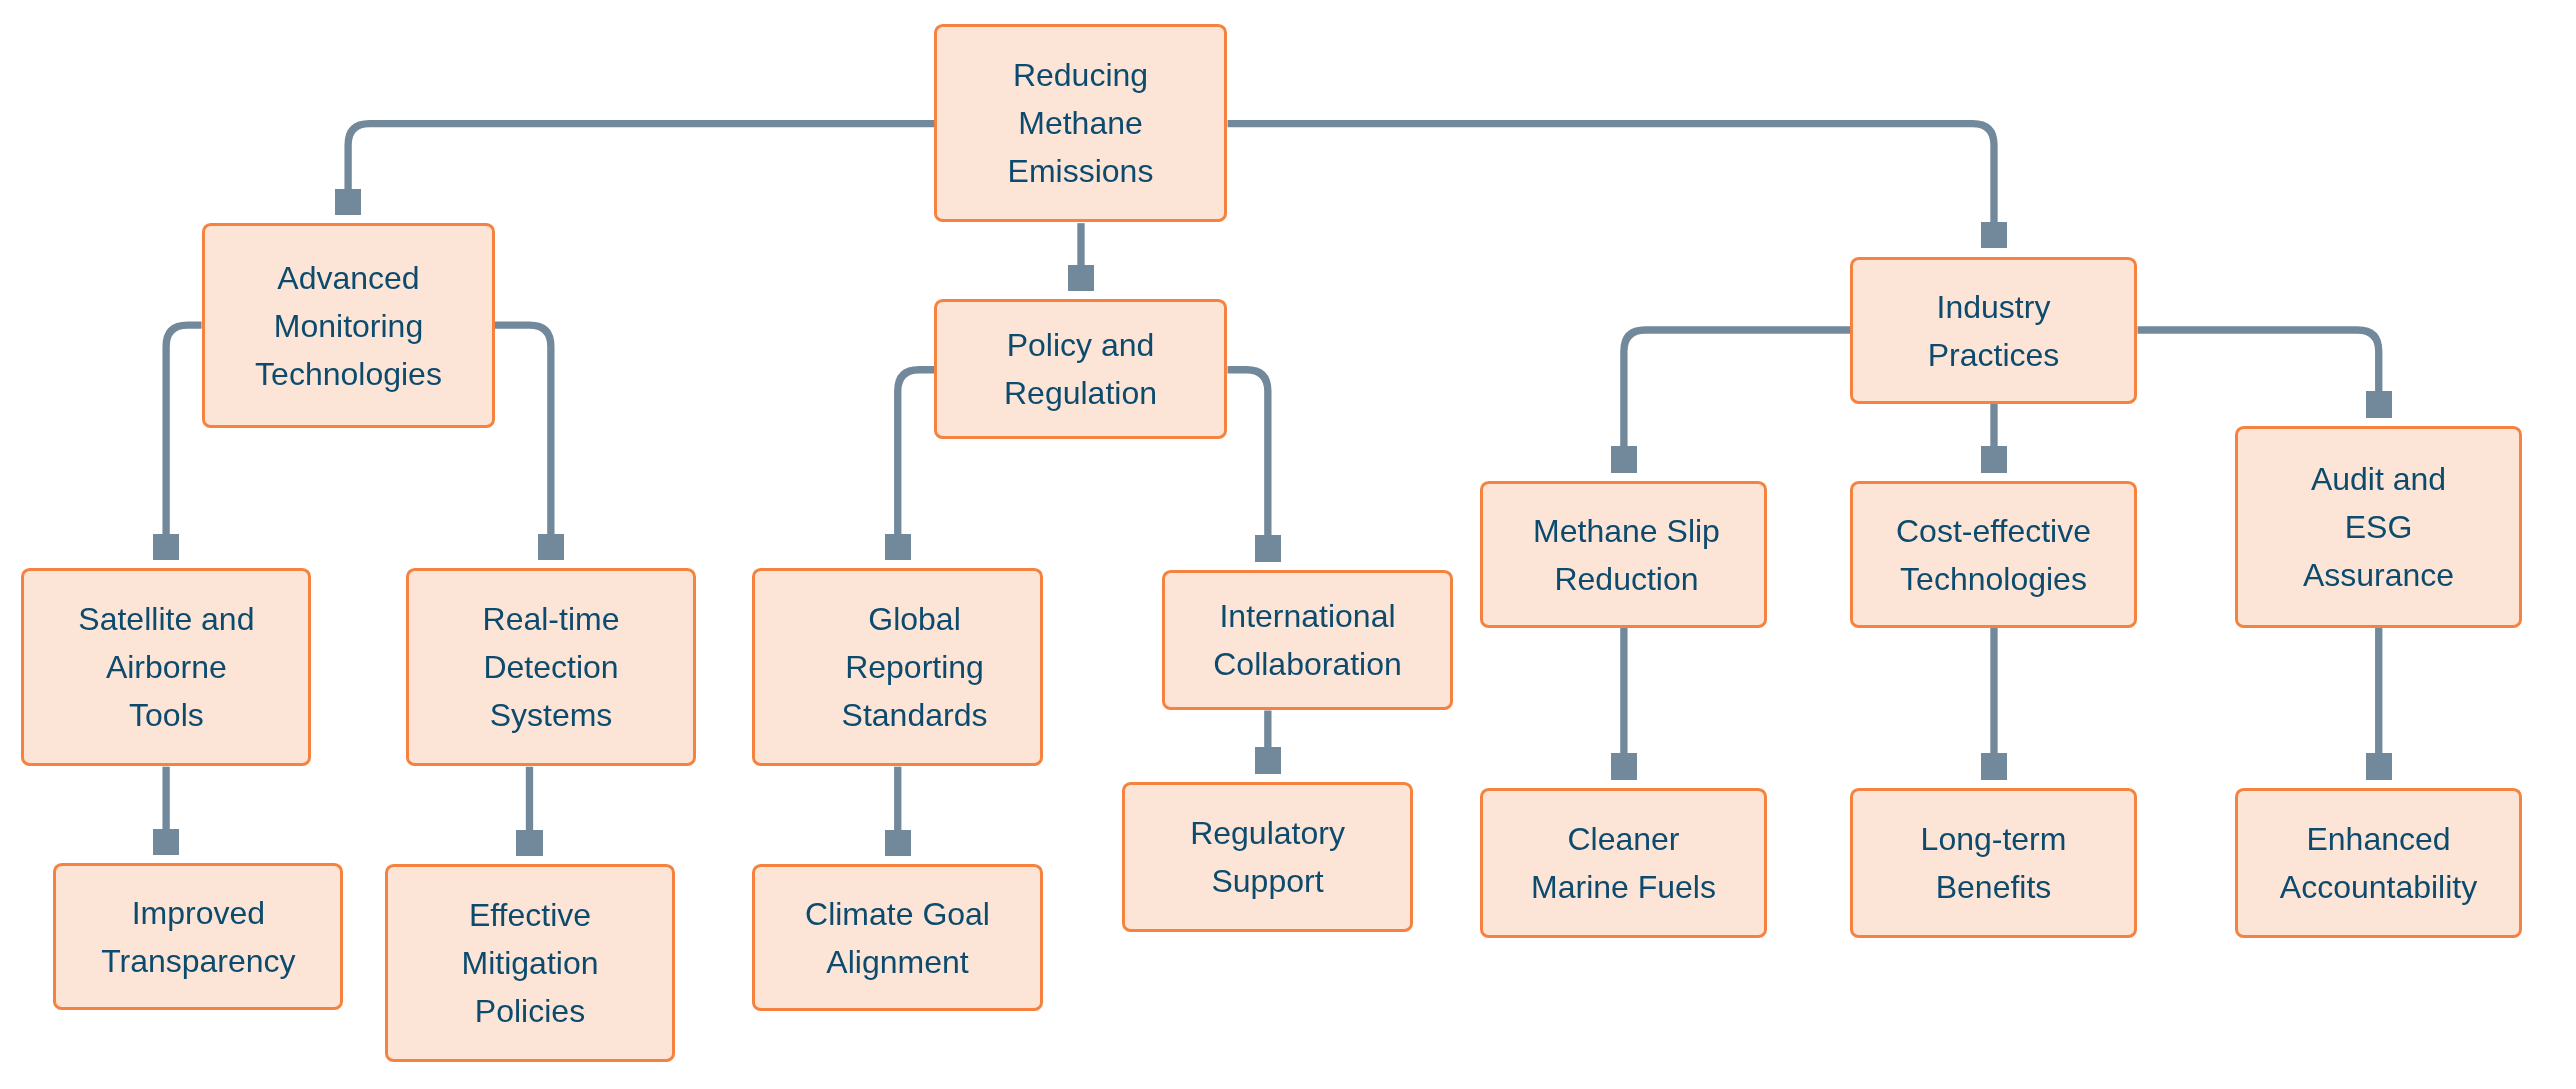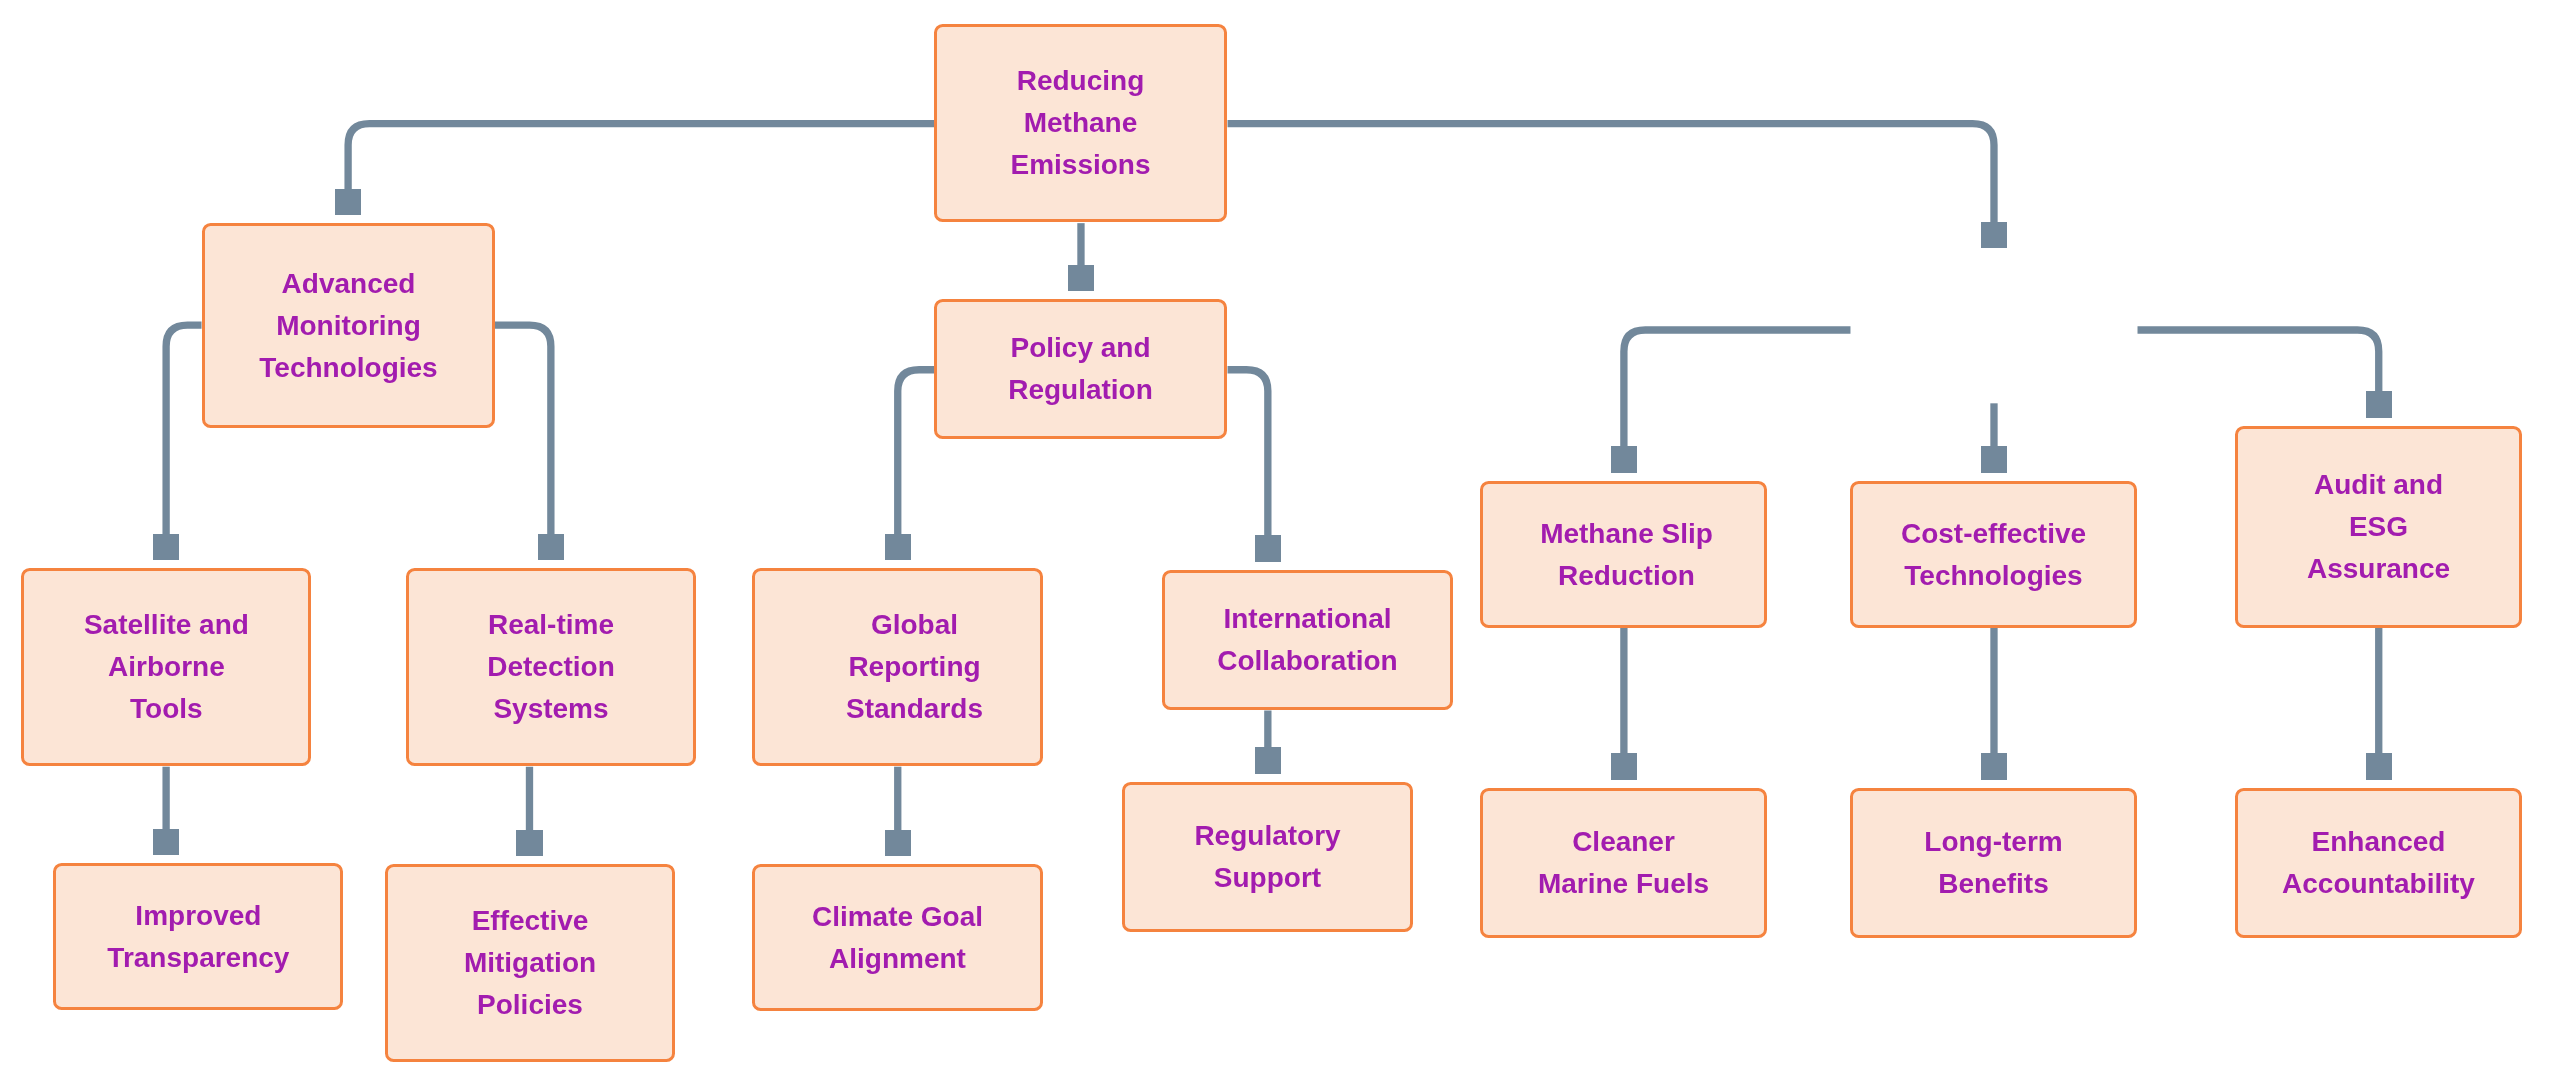--- a/index.html
+++ b/index.html
@@ -28,24 +28,24 @@
     background: #FCE5D6;
     border: 3.7px solid #F5833F;
     border-radius: 8.6px;
     display: flex;
     align-items: center;
     justify-content: center;
     text-align: center;
   }
   .node .label {
     white-space: pre-line;
-    font-weight: bold;
-    font-size: 28px;
+    font-weight: normal;
+    font-size: 32px;
     line-height: 1.5;
-    color: #a21caf;
+    color: #0c4a6e;
     letter-spacing: 0px;
   }
   
   .n-root { left: 934px; top:   24.4px; width: 293px; height: 198px; }
   .n-amt  { left:  202px; top:  223px; width: 293px; height: 205px; }
   .n-pr   { left: 934px; top:  299px; width: 293px; height: 140px; }
   .n-ip   { left: 1850px; top:  257px; width: 287px; height: 147px; }
   .n-sat  { left:   21.4px; top:  568px; width: 290px; height: 198px; }
   .n-rds  { left:  406px; top:  568px; width: 290px; height: 198px; }
   .n-grs  { left: 752px; top:  568px; width: 291px; height: 198px; padding-left: 34px; }
@@ -101,20 +101,24 @@
     <span class="label">Advanced
 Monitoring
 Technologies</span>
   </div>
 
   <div class="node n-pr">
     <span class="label">Policy and
 Regulation</span>
   </div>
 
+  <div class="node n-ip">
+    <span class="label">Industry
+Practices</span>
+  </div>
 
   <div class="node n-sat">
     <span class="label">Satellite and
 Airborne
 Tools</span>
   </div>
 
   <div class="node n-rds">
     <span class="label">Real-time
 Detection

